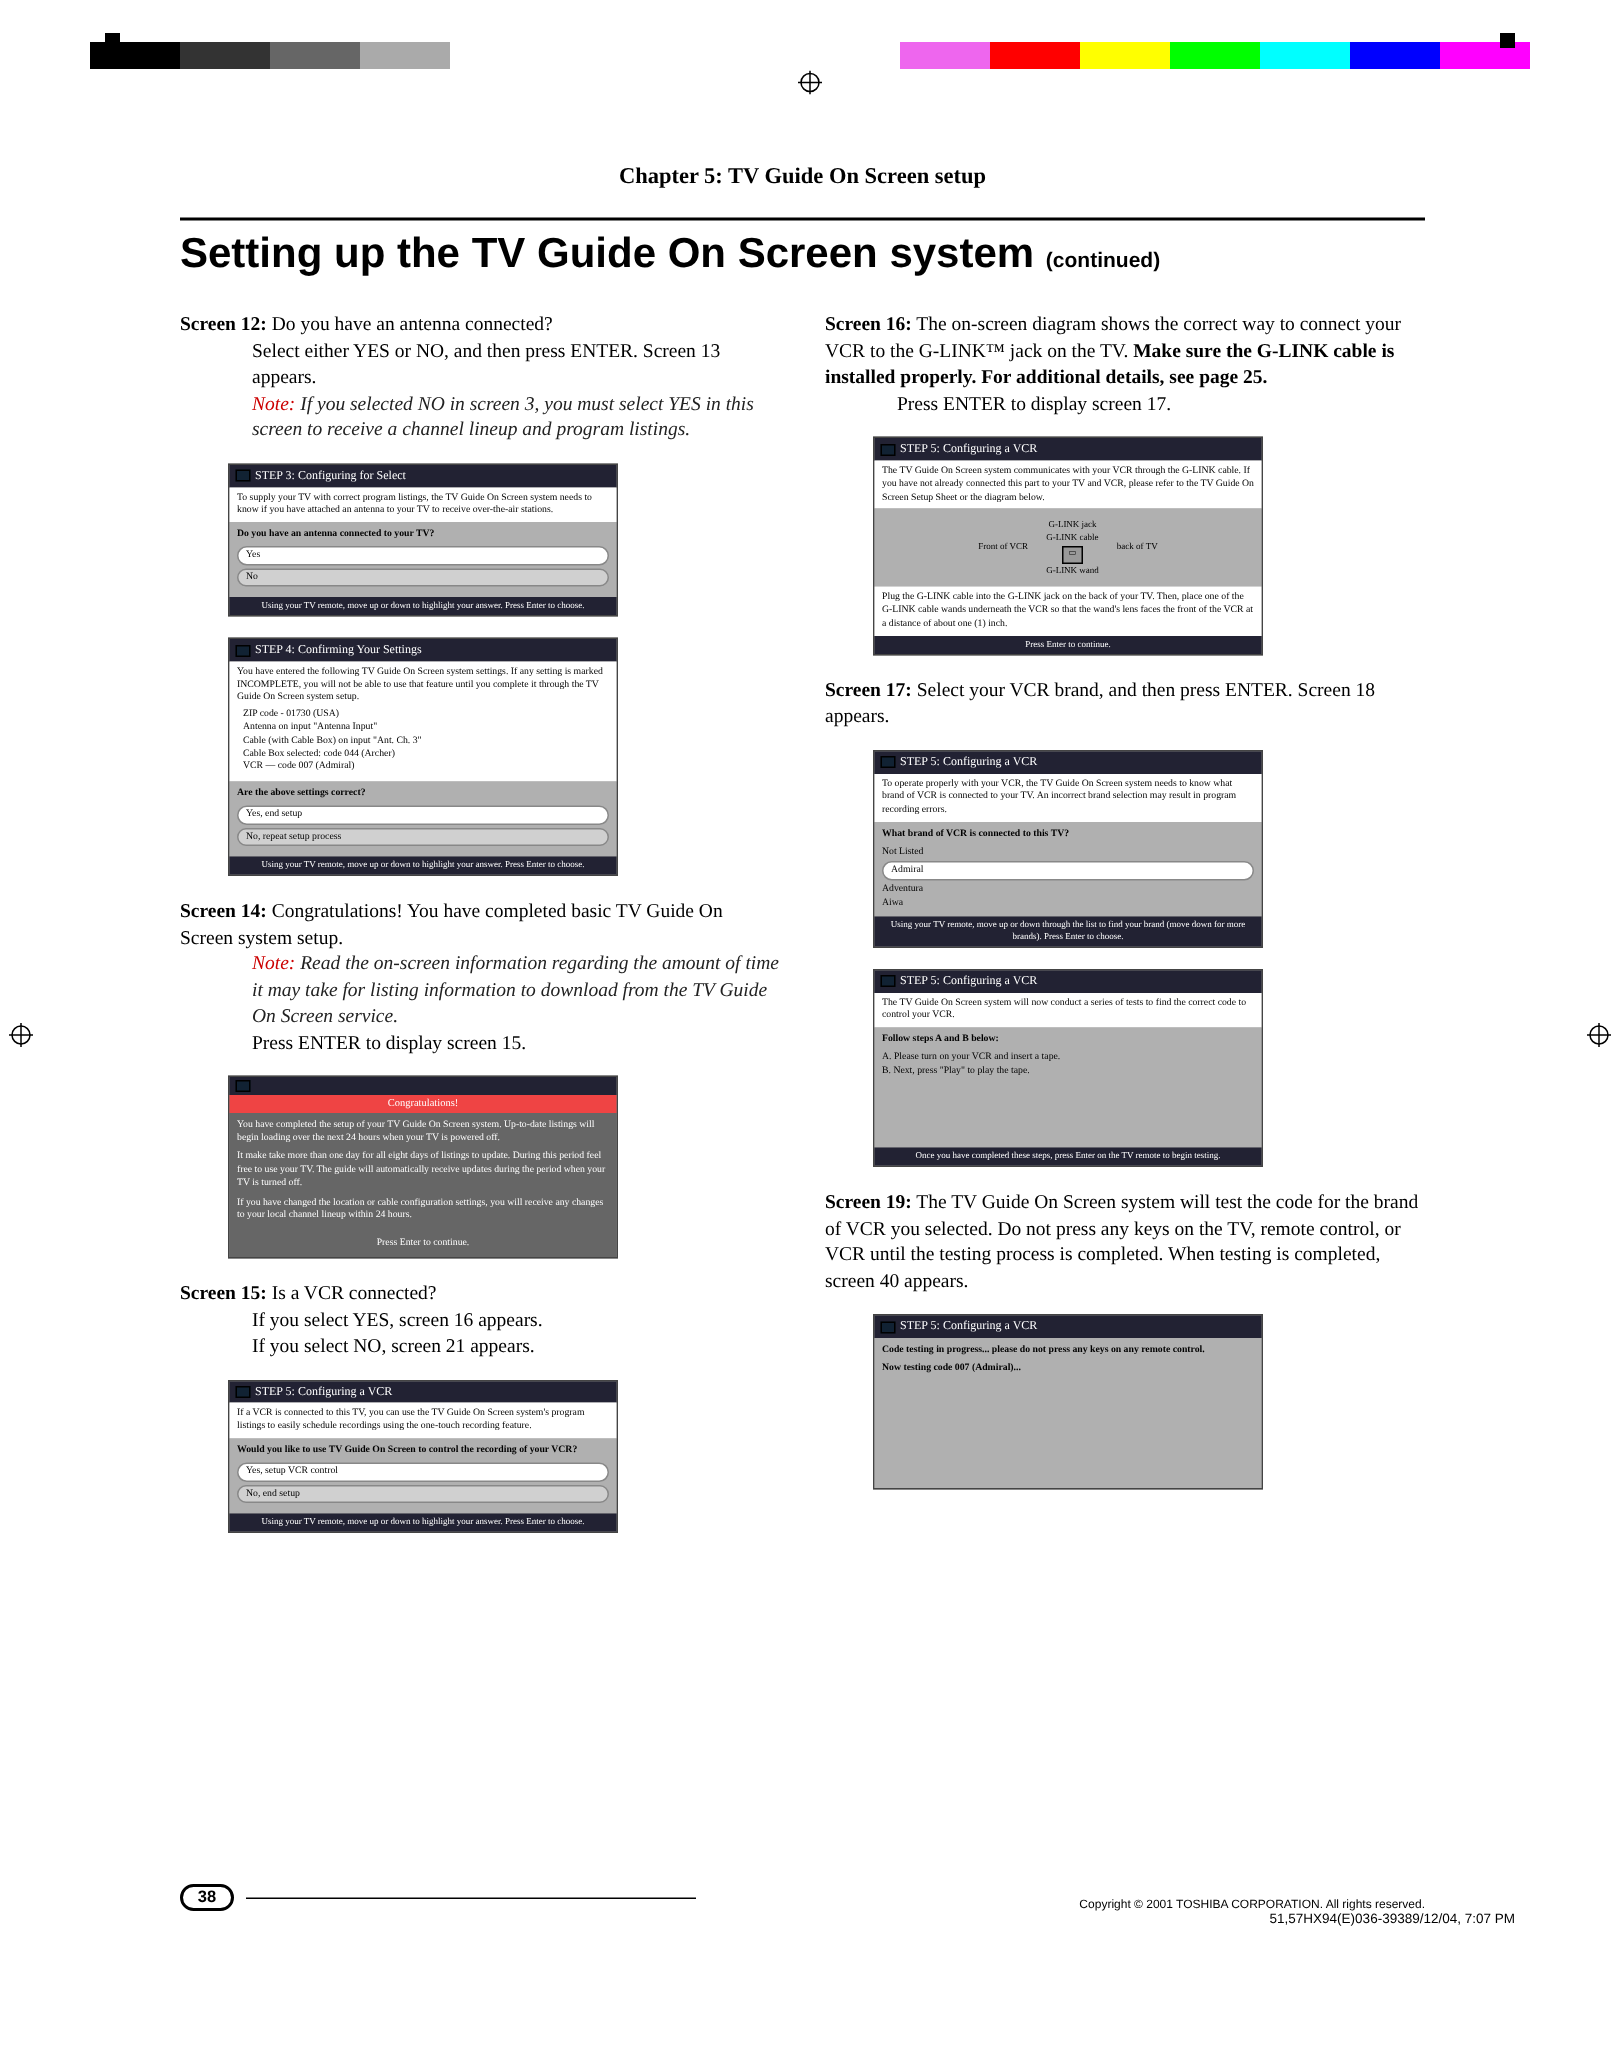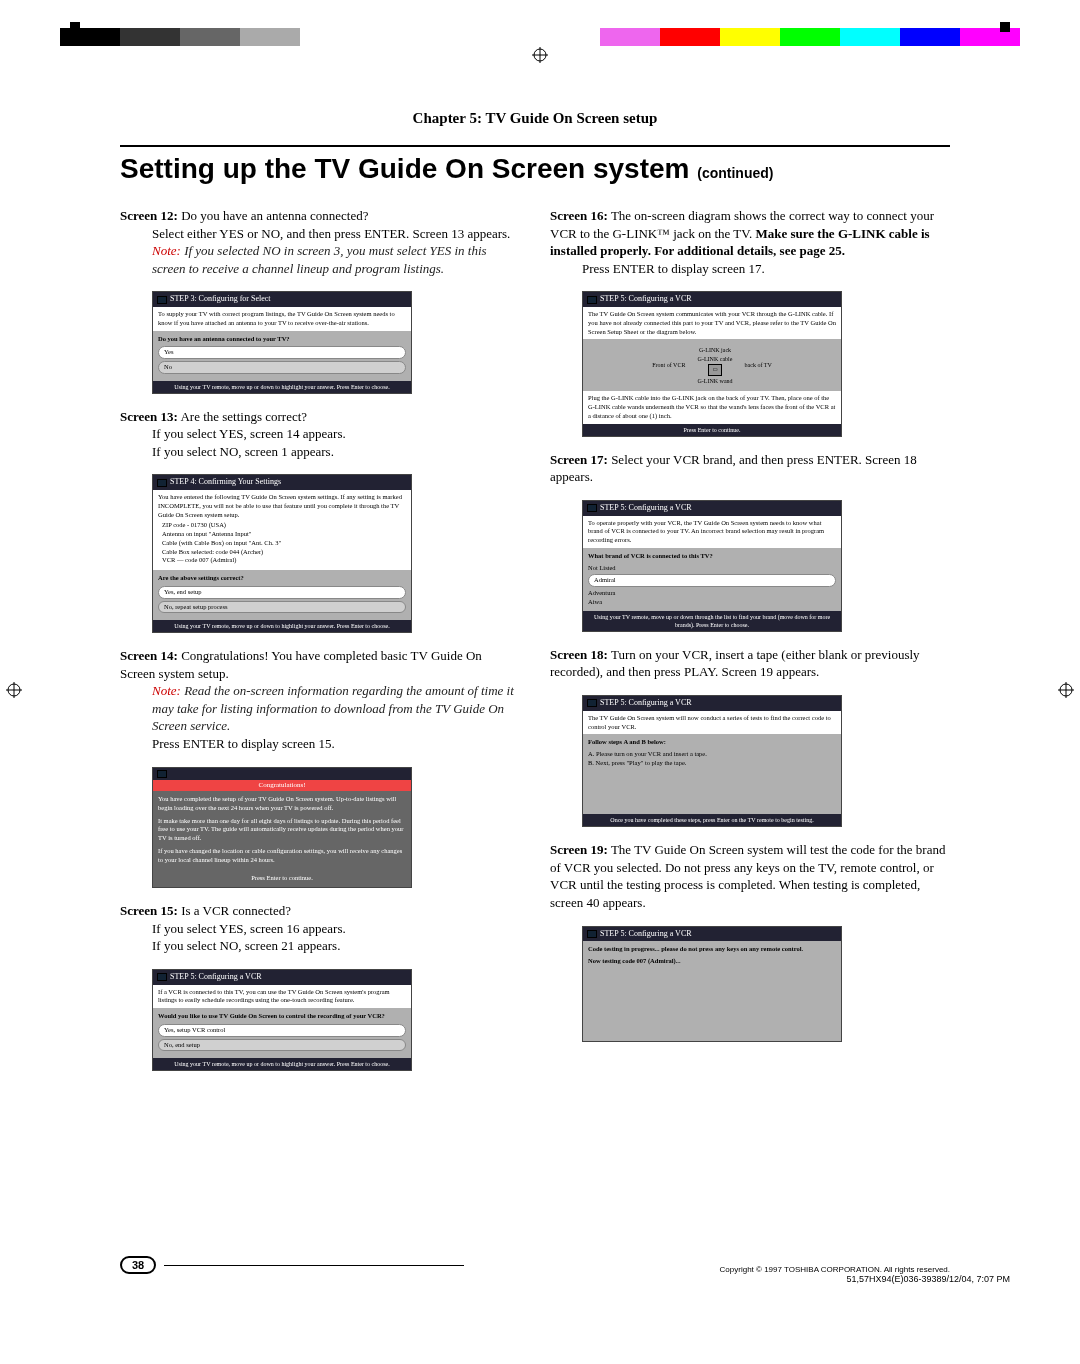--- a/index.html
+++ b/index.html
@@ -14,21 +14,21 @@
 .rm-tr{top:22px;right:70px}
 .page{position:absolute;top:110px;left:120px;right:130px;bottom:120px}
 .chapter-title{text-align:center;font-weight:bold;font-size:15px;margin-bottom:18px}
 .hr{border-top:2px solid #000;margin-bottom:6px}
 .main-heading{font-family:Liberation Sans, sans-serif;font-weight:900;font-size:28px;margin-bottom:22px}
 .main-heading .cont{font-size:14px;font-weight:bold}
 .cols{display:flex;gap:30px}
 .col{flex:1;font-size:13px;line-height:1.35}
 .block{margin-bottom:14px}
 .step-lead{font-weight:bold}
-.indented{margin-left:32px}
+.indented{margin-left:48px}
 .note{font-style:italic;color:#c00}
 .note-body{font-style:italic;color:#222}
 .thumb{width:260px;background:#999;margin:6px 0 14px 32px;border:1px solid #444}
 .thumb-hdr{background:#223;color:#fff;font-size:8px;padding:2px 4px;display:flex;align-items:center;gap:3px}
 .tv-ic{width:10px;height:8px;background:#123;border:1px solid #000}
 .thumb-top{background:#fff;color:#000;font-size:6.5px;padding:3px 5px}
 .thumb-body{background:#b0b0b0;padding:4px 5px;font-size:6.5px;min-height:50px}
 .thumb-q{font-weight:bold;margin-bottom:3px}
 .thumb-opt{background:#d0d0d0;border:1px solid #888;border-radius:7px;padding:1px 5px;margin:2px 0;font-size:6.5px}
 .thumb-sel{background:#fff}
@@ -103,25 +103,20 @@
           </div>
         <div class="thumb-top">To supply your TV with correct program listings, the TV Guide On Screen system needs to know if you have attached an antenna to your TV to receive over-the-air stations.</div>
         <div class="thumb-body">
           <div class="thumb-q">Do you have an antenna connected to your TV?</div>
           <div class="thumb-opt thumb-sel">Yes</div>
           <div class="thumb-opt">No</div>
         </div>
         <div class="thumb-ftr">Using your TV remote, move up or down to highlight your answer. Press Enter to choose.</div>
       </div>
 
-      <div class="block">
-        <span class="step-lead">Screen 13:</span><span> Are the settings correct?</span>
-        <div class="indented">If you select YES, screen 14 appears.</div>
-        <div class="indented">If you select NO, screen 1 appears.</div>
-      </div>
       <div class="thumb">
         <div class="thumb-hdr">
             <div class="tv-ic"></div>
             <span>STEP 4: Confirming Your Settings</span>
           </div>
         <div class="thumb-top"><span>You have entered the following TV Guide On Screen system settings. If any setting is marked INCOMPLETE, you will not be able to use that feature until you complete it through the TV Guide On Screen system setup.</span>
           <div class="sub" style="background:#fff">
             <div>ZIP code - 01730 (USA)</div>
               <div>Antenna on input "Antenna Input"</div>
               <div>Cable (with Cable Box) on input "Ant. Ch. 3"</div>
@@ -214,23 +209,20 @@
         <div class="thumb-body">
           <div class="thumb-q">What brand of VCR is connected to this TV?</div>
           <div style="font-size:6.5px">Not Listed</div>
           <div class="thumb-opt thumb-sel">Admiral</div>
           <div style="font-size:6.5px">Adventura</div>
           <div style="font-size:6.5px">Aiwa</div>
         </div>
         <div class="thumb-ftr">Using your TV remote, move up or down through the list to find your brand (move down for more brands). Press Enter to choose.</div>
       </div>
 
-      <div class="block">
-        <span class="step-lead">Screen 18:</span><span> Turn on your VCR, insert a tape (either blank or previously recorded), and then press PLAY. Screen 19 appears.</span>
-      </div>
       <div class="thumb">
         <div class="thumb-hdr">
             <div class="tv-ic"></div>
             <span>STEP 5: Configuring a VCR</span>
           </div>
         <div class="thumb-top">The TV Guide On Screen system will now conduct a series of tests to find the correct code to control your VCR.</div>
         <div class="thumb-body thumb-big">
           <div class="thumb-q">Follow steps A and B below:</div>
           <div>A.   Please turn on your VCR and insert a tape.</div>
           <div>B.   Next, press "Play" to play the tape.</div>
@@ -252,20 +244,20 @@
         </div>
       </div>
 
     </div>
   </div>
 
   <div class="pagenum">
     <div class="pn-pill">38</div>
     <div class="pn-line"></div>
   </div>
-  <div class="copyright">Copyright © 1997 TOSHIBA CORPORATION. All rights reserved.</div>
+  <div class="copyright">Copyright © 2001 TOSHIBA CORPORATION. All rights reserved.</div>
 </div>
 
 <div class="footer-meta">
   <span>51,57HX94(E)036-39</span>
   <span>38</span>
   <span>9/12/04, 7:07 PM</span>
 </div>
 
 </body></html>

